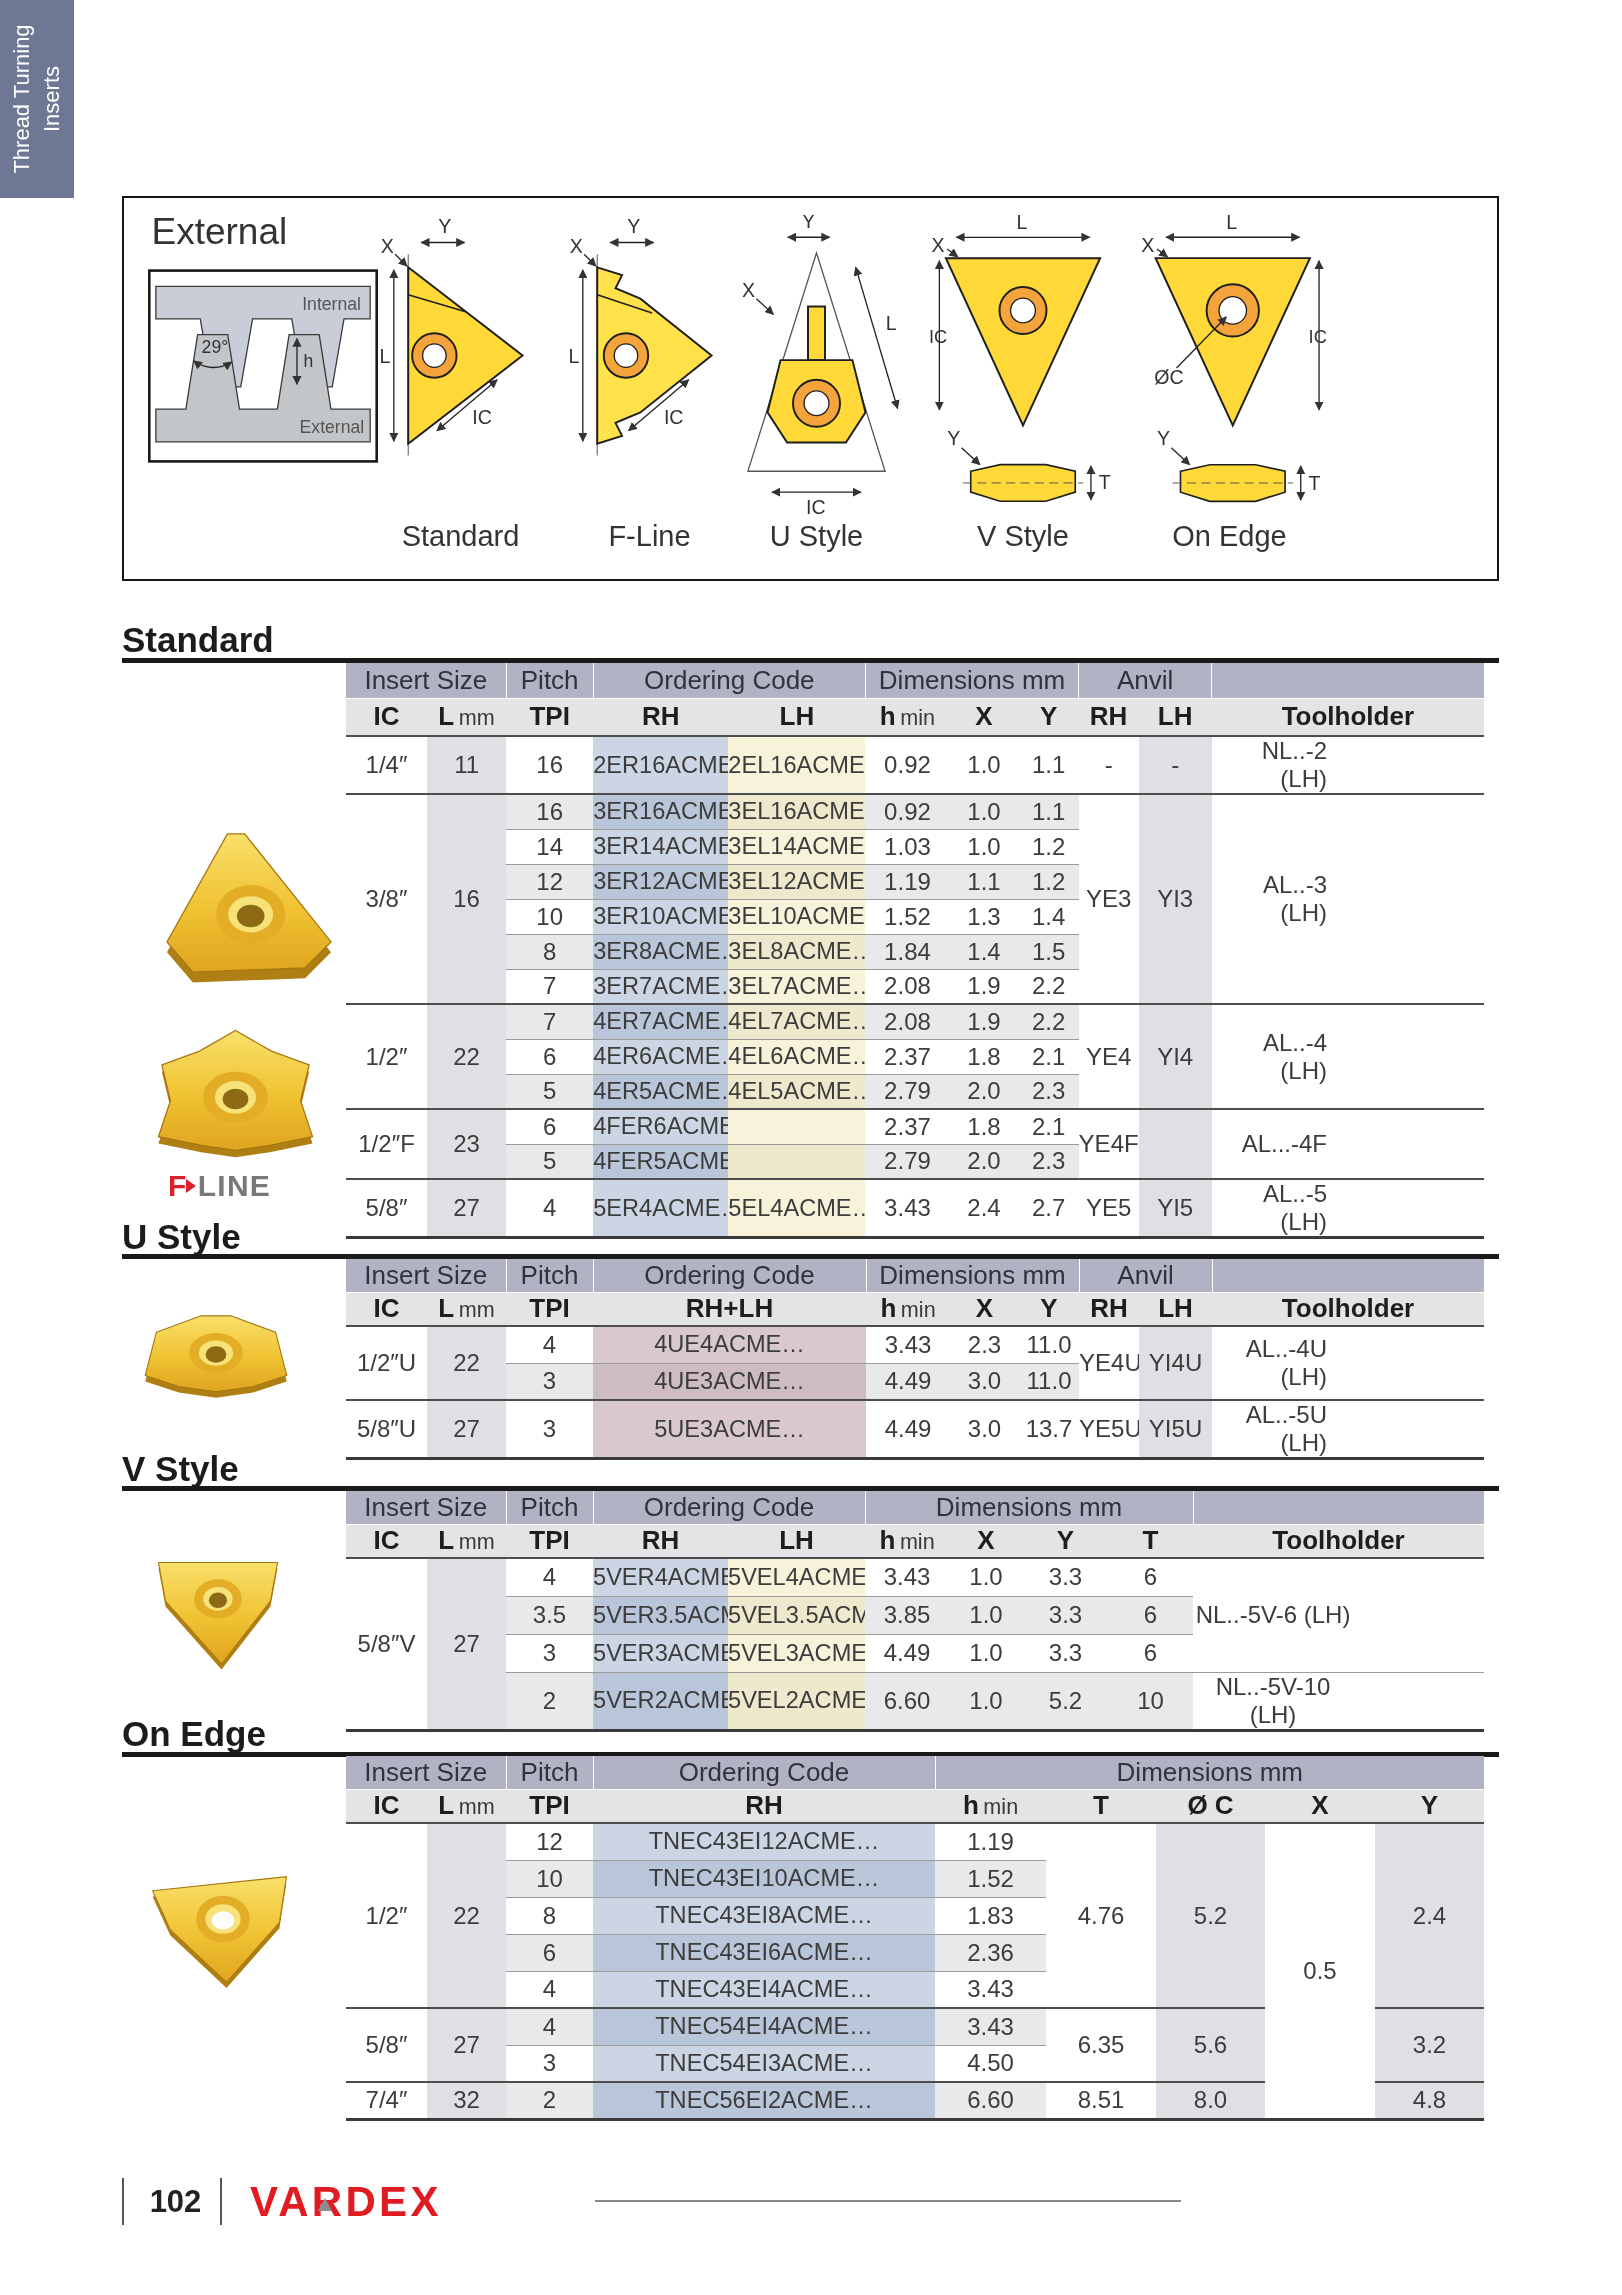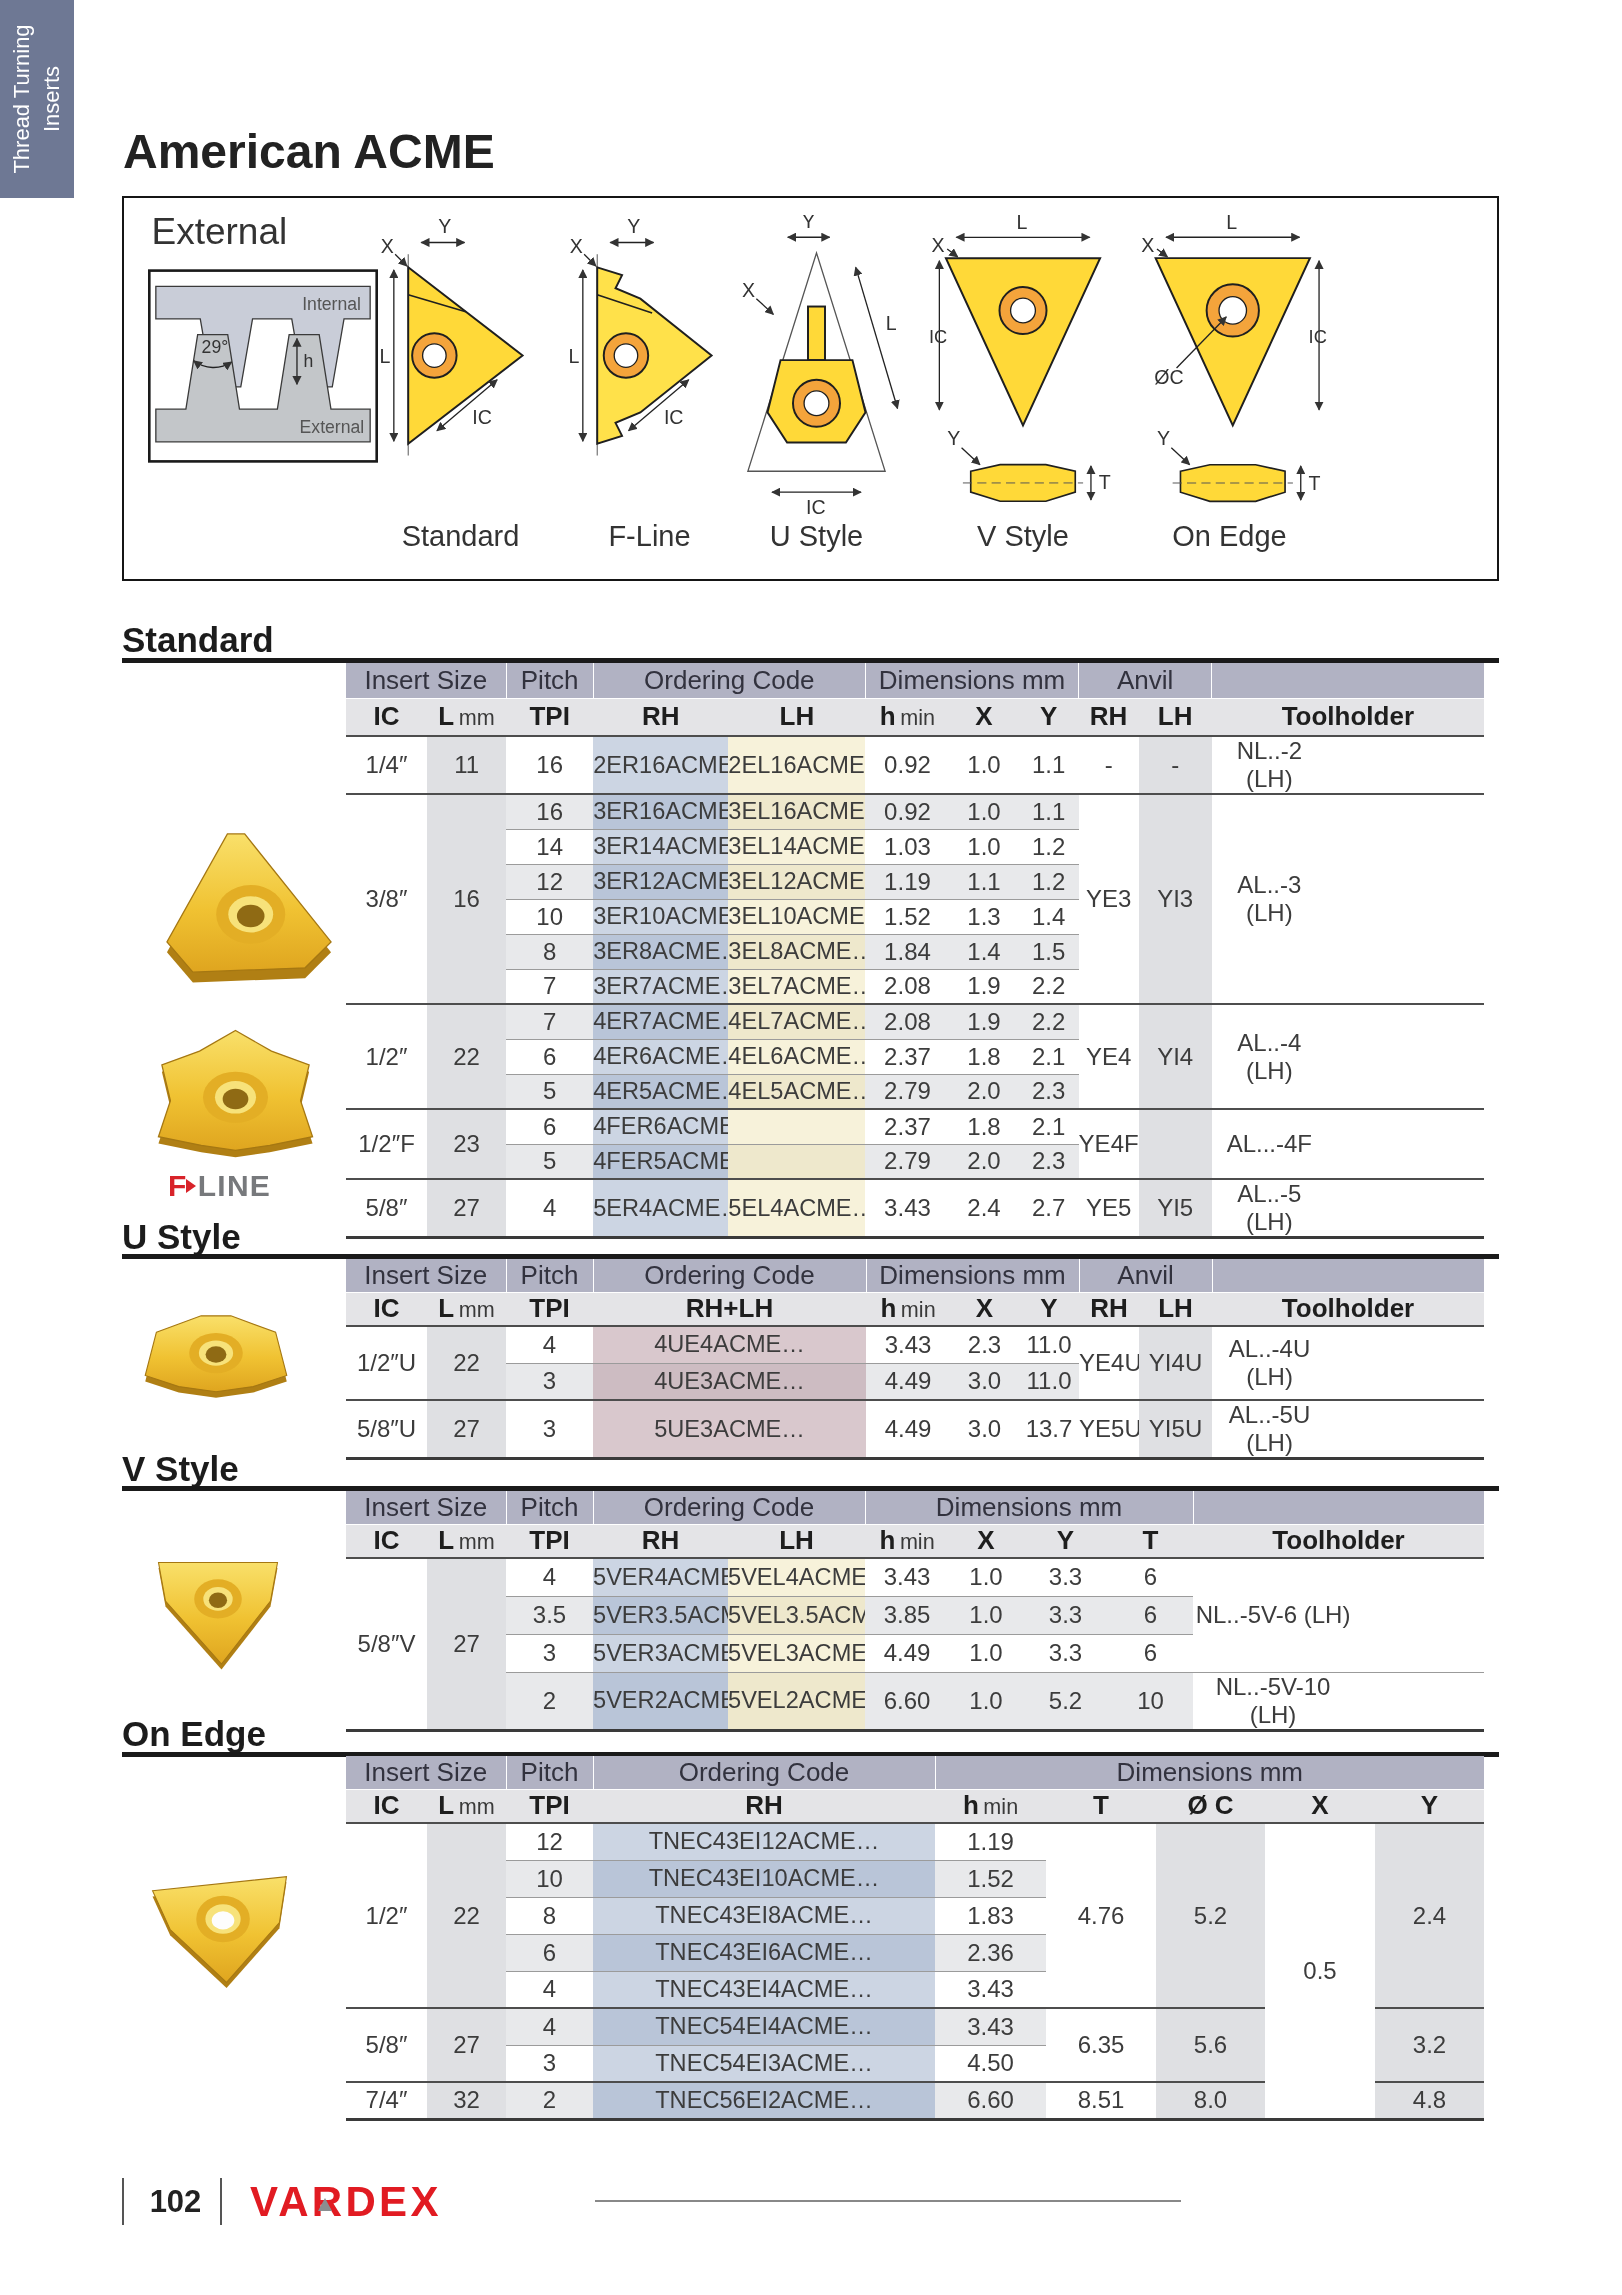--- a/index.html
+++ b/index.html
@@ -33,21 +33,21 @@
   .band1 th+th{border-left:1.3px solid #fff;}
   .band2 th{background:#e4e4e7;color:#1e1e1e;font-size:26px;font-weight:bold;border-bottom:2.6px solid #4d4d4d;}
   .unit{font-weight:normal;font-size:21.6px;color:#3a3a3a;margin-left:4.6px;}
   .tbl td{font-size:24px;color:#3c3c3c;}
   td.code{font-size:23.6px;}
   .w{background:#fff;}.wf{background:#fff;}.g{background:#dfe0e3;}
   .b{background:#ccd5e3;}.y{background:#f7f2da;}.p{background:#d9c8cd;}
   tr.z .w{background:#e8e9eb;}tr.z .b{background:#b9c5d8;}tr.z .y{background:#eee8cc;}tr.z .p{background:#cdbcc2;}
   td.s{border-bottom:1.3px solid #9b9b9b;}
   tr.gs td{border-top:2px solid #4d4d4d;}
-  td.thpad{padding-right:157px;}
+  td.thpad{padding-right:157px;text-align:right;}
   td.thpad2{padding-right:131px;}
   td.thsep{border-bottom:1.3px solid #9b9b9b;}
   .t-std .band1{height:35px;}.t-std .band2{height:38px;}.t-std tbody tr{height:35px;}
   .t-u .band1{height:33px;}.t-u .band2{height:34px;}.t-u tbody tr{height:37px;}
   .t-v .band1{height:33px;}.t-v .band2{height:34px;}.t-v tbody tr{height:38px;}
   .t-oe .band1{height:33px;}.t-oe .band2{height:34px;}.t-oe tbody tr{height:37px;}
 
   .oe-note{position:absolute;left:346px;top:2127px;font-size:23.6px;color:#444;}
 
   
@@ -76,21 +76,20 @@
     </defs>
   </svg>
 
   <div class="tab">
     <div class="tab-text">
       <div>Thread Turning</div>
       <div>Inserts</div>
     </div>
   </div>
 
-  <div class="page-title">American ACME</div>
 
   <div class="ext">
     <div class="ext-heading">External</div>
 
     <svg class="abs" style="left:23.6px;top:71px" width="230" height="194" viewBox="0 0 352 296">
       <rect x="2" y="2" width="348" height="292" fill="#fff" stroke="#1a1a1a" stroke-width="4"></rect>
       <polygon points="12,26 340,26 340,76 300,76 282,180 238,180 220,76 160,76 142,180 98,180 80,76 12,76" fill="#c9cdd8" stroke="#3a3a3a" stroke-width="2"></polygon>
       <polygon points="12,264 12,214 58,214 76,100 122,100 140,214 198,214 216,100 262,100 280,214 340,214 340,264" fill="#c3c6c9" stroke="#3a3a3a" stroke-width="2"></polygon>
       <path d="M70,140 A50,50 0 0 0 128,142" fill="none" stroke="#222" stroke-width="2" marker-start="url(#arw)" marker-end="url(#arw)"></path>
       <text x="82" y="128" font-size="27" fill="#333">29°</text>

